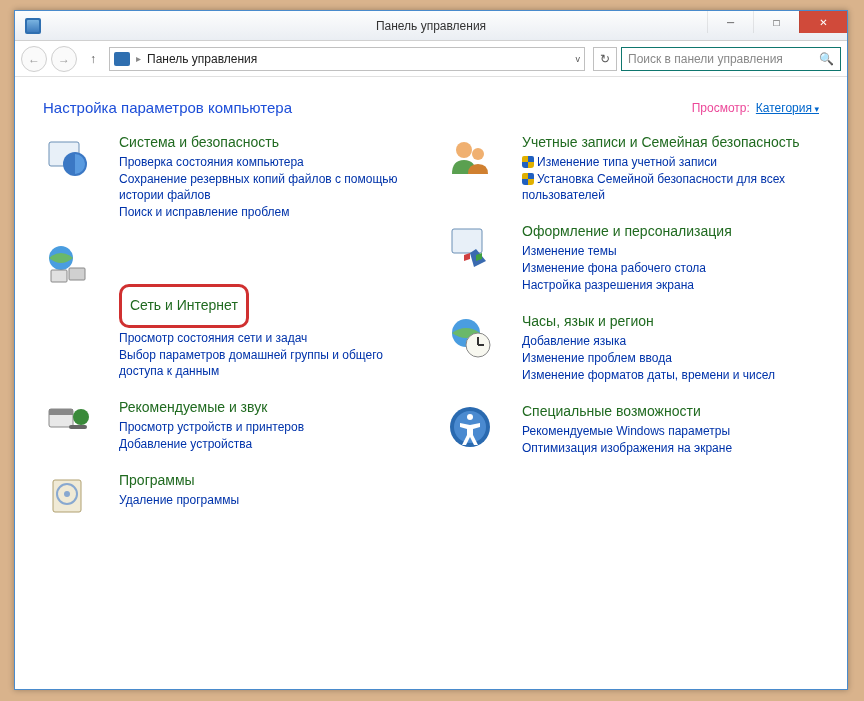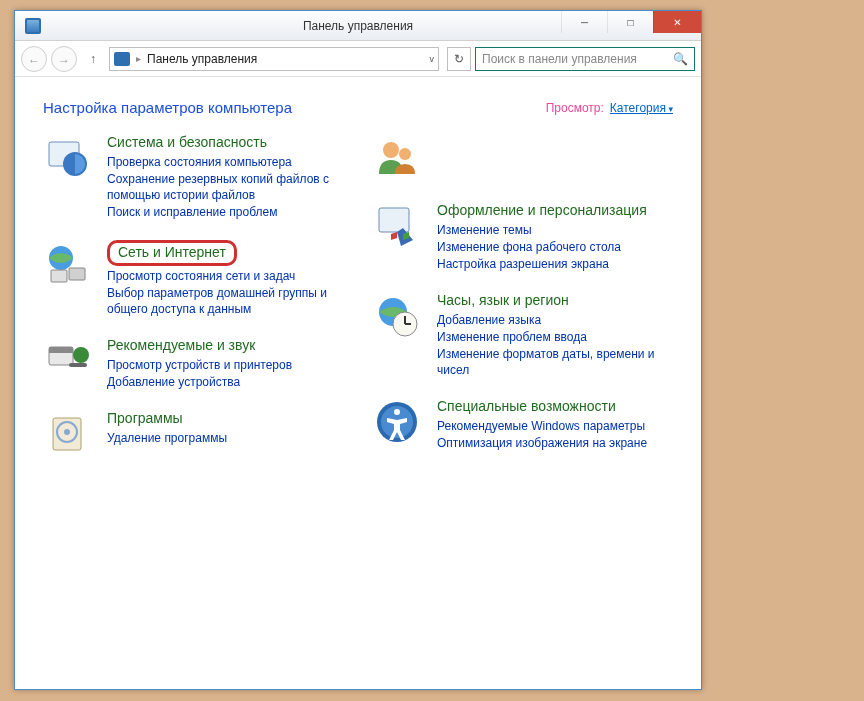--- a/index.html
+++ b/index.html
@@ -1,17 +1,17 @@
 <!DOCTYPE html>
 <html><head>
 <meta charset="utf-8">
 <style>
 * { box-sizing: border-box; margin: 0; padding: 0; }
 body { font-family: "Segoe UI", Tahoma, sans-serif; font-size: 12px; background: #d9b38c; width: 864px; height: 701px; overflow: hidden; padding: 10px 14px; }
-.window { width: 688px; height: 680px; background: #fff; border: 1px solid #4a8bcc; box-shadow: 0 0 6px rgba(0,0,0,0.3); display: flex; flex-direction: column; }
+.window { width: 834px; height: 680px; background: #fff; border: 1px solid #4a8bcc; box-shadow: 0 0 6px rgba(0,0,0,0.3); display: flex; flex-direction: column; }
 .titlebar { height: 30px; background: linear-gradient(#fdfdfd, #eaeef3); display: flex; align-items: center; position: relative; border-bottom: 1px solid #d0d0d0; }
 .title-icon { width: 16px; height: 16px; margin-left: 10px; background: #2f6fb0; border-radius: 2px; position: relative; }
 .title-icon::after { content: ""; position: absolute; left: 2px; top: 2px; width: 12px; height: 12px; background: linear-gradient(#7ab3e0,#3d7bbd); border-radius: 1px; }
 .title-text { position: absolute; left: 50%; transform: translateX(-50%); color: #333; font-size: 12px; }
 .win-buttons { margin-left: auto; display: flex; height: 100%; }
 .win-btn { width: 46px; height: 22px; display: flex; align-items: center; justify-content: center; font-size: 10px; color: #333; border-left: 1px solid rgba(0,0,0,0.08); }
 .win-close { background: #d04a3a; color: #fff; width: 48px; }
 .navbar { height: 36px; display: flex; align-items: center; padding: 0 6px; border-bottom: 1px solid #e0e0e0; gap: 4px; }
 .nav-btn { width: 26px; height: 26px; border: 1px solid #cfcfcf; border-radius: 50%; display: flex; align-items: center; justify-content: center; color: #999; font-size: 12px; background: #fafafa; }
 .nav-up { width: 24px; height: 24px; display: flex; align-items: center; justify-content: center; color: #555; }
@@ -24,25 +24,25 @@
 .searchbox { width: 220px; height: 24px; border: 1px solid #0f766e; display: flex; align-items: center; padding: 0 6px; color: #888; background: #fff; justify-content: space-between; }
 .content { flex: 1; padding: 22px 28px 20px 28px; overflow: auto; }
 .header-row { display: flex; justify-content: space-between; align-items: center; margin-bottom: 18px; }
 .heading { font-size: 15px; color: #1d4ed8; }
 .view-row { display: flex; align-items: center; gap: 6px; font-size: 12px; }
 .view-label { color: #ec4899; }
 .view-link { color: #0066cc; text-decoration: underline; }
 .view-link::after { content: " ▾"; font-size: 9px; }
 .columns { display: flex; gap: 30px; }
 .col { flex: 1; display: flex; flex-direction: column; gap: 20px; }
-.category { display: flex; gap: 16px; }
+.category { display: flex; gap: 28px; }
 .cat-icon { width: 48px; height: 48px; flex-shrink: 0; display: flex; align-items: center; justify-content: center; }
 .cat-body { display: flex; flex-direction: column; }
 .cat-title { color: #206a20; font-size: 14px; margin-bottom: 2px; line-height: 1.25; }
-.cat-title.highlighted { border: 3px solid #d03030; border-radius: 10px; padding: 1px 8px; display: inline-block; align-self: flex-start; }
+.cat-title.highlighted { border: 3px solid #d03030; border-radius: 10px; padding: 10px 8px; display: inline-block; align-self: flex-start; margin-top: 44px; }
 .sublinks { display: flex; flex-direction: column; gap: 1px; }
 .sublink { color: #0033aa; font-size: 12px; line-height: 1.35; }
 .shield { display: inline-block; width: 12px; height: 12px; margin-right: 3px; vertical-align: -2px; background: conic-gradient(#2060c0 0 25%, #e0b000 25% 50%, #2060c0 50% 75%, #e0b000 75% 100%); border-radius: 2px 2px 3px 3px; }
 svg { display: block; }
 </style>
 </head>
 <body>
 
 <div class="window">
   <div class="titlebar">
@@ -153,20 +153,27 @@
       <div class="col" id="right-col">
           <div class="category">
             <div class="cat-icon">
               <svg width="48" height="48" viewBox="0 0 48 48">
                 <circle cx="18" cy="16" r="8" fill="#f0b070"></circle>
                 <path d="M6 40 q0 -14 12 -14 t12 14z" fill="#5aa050"></path>
                 <circle cx="32" cy="20" r="6" fill="#f0b070"></circle>
                 <path d="M22 40 q0 -10 10 -10 t10 10z" fill="#d08030"></path>
               </svg>
             </div>
+            <div class="cat-body">
+              <a class="cat-title">Учетные записи и Семейная безопасность</a>
+              <div class="sublinks">
+                <a class="sublink"><span class="shield"></span>Изменение типа учетной записи</a>
+                <a class="sublink"><span class="shield"></span>Установка Семейной безопасности для всех пользователей</a>
+              </div>
+            </div>
           </div>
           <div class="category">
             <div class="cat-icon">
               <svg width="48" height="48" viewBox="0 0 48 48">
                 <rect x="6" y="6" width="30" height="24" rx="2" fill="#e8f0f8" stroke="#6a8fb5"></rect>
                 <path d="M24 30 l4 14 l12 -6 l-10 -12z" fill="#3a6ab0"></path>
                 <path d="M24 30 l-6 2 l0 6 l6 -2z" fill="#d04040"></path>
                 <path d="M30 32 l6 -2 l0 6 l-6 2z" fill="#40a040"></path>
               </svg>
             </div>

